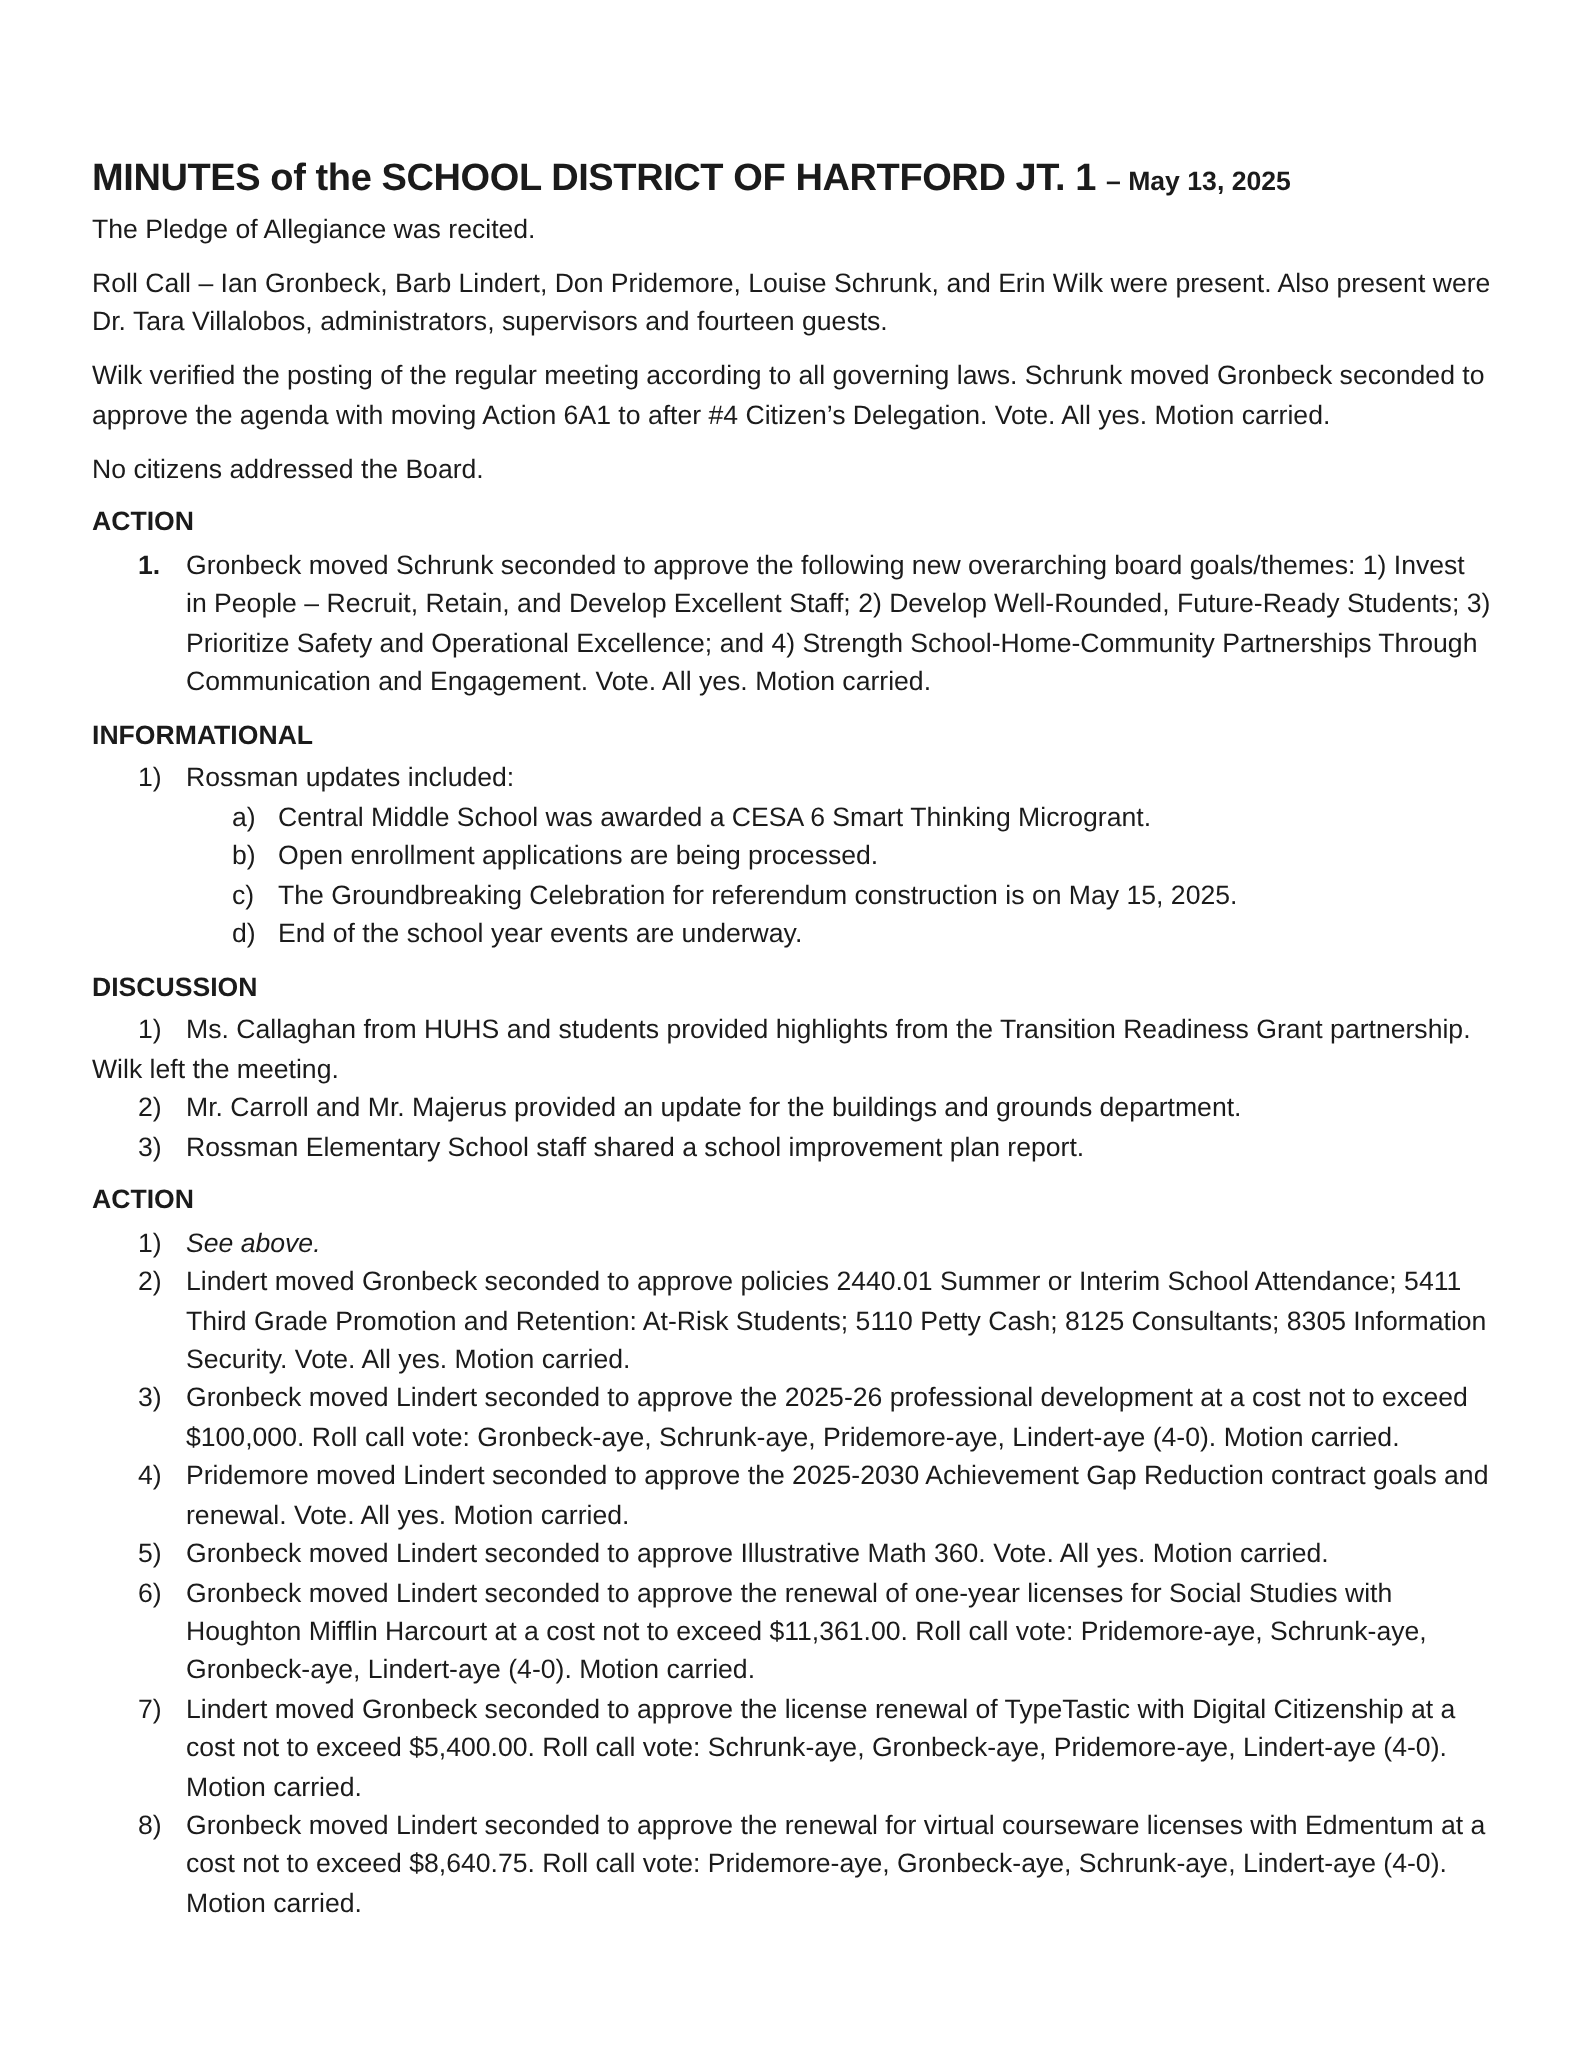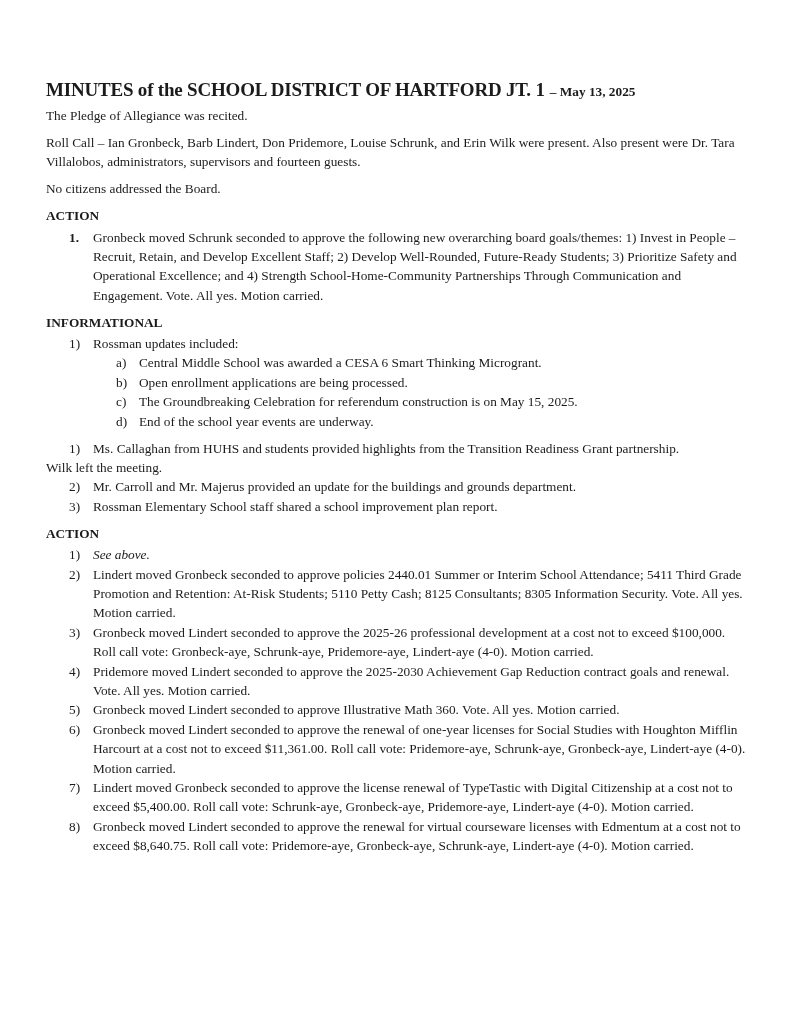--- a/index.html
+++ b/index.html
@@ -7,21 +7,21 @@
     padding: 0;
     background: #ffffff;
   }
   .page {
     position: relative;
     width: 791px;
     height: 1024px;
     box-sizing: border-box;
     background: #ffffff;
     padding: 78px 45px 0 46px;
-    font-family: Liberation Serif, serif;
+    font-family: Liberation Sans, sans-serif;
     font-size: 13.3px;
     line-height: 19.4px;
     color: #1b1b1b;
     overflow: hidden;
     border-radius: 31px;
   }
   .doc-title {
     margin: 0 0 2px 0;
     font-size: 19px;
     line-height: 24px;
@@ -66,20 +66,21 @@
 
 <div class="page">
 
   <h1 class="doc-title"><span>MINUTES of the SCHOOL DISTRICT OF HARTFORD JT. 1</span><span class="title-date">– May 13, 2025</span></h1>
 
 
   <div class="para">The Pledge of Allegiance was recited.</div>
 
   <div class="para">Roll Call – Ian Gronbeck, Barb Lindert, Don Pridemore, Louise Schrunk, and Erin Wilk were present. Also present were Dr. Tara Villalobos, administrators, supervisors and fourteen guests.</div>
 
+  <div class="para">Wilk verified the posting of the regular meeting according to all governing laws. Schrunk moved Gronbeck seconded to approve the agenda with moving Action 6A1 to after #4 Citizen’s Delegation. Vote. All yes. Motion carried.</div>
 
   <div class="para">No citizens addressed the Board.</div>
 
   <div class="heading">ACTION</div>
   <div class="list">
     <div class="li l1">
       <span class="marker bold-marker">1.</span>
       <div class="li-text">Gronbeck moved Schrunk seconded to approve the following new overarching board goals/themes: 1) Invest in People – Recruit, Retain, and Develop Excellent Staff; 2) Develop Well-Rounded, Future-Ready Students; 3) Prioritize Safety and Operational Excellence; and 4) Strength School-Home-Community Partnerships Through Communication and Engagement. Vote. All yes. Motion carried.</div>
     </div>
   </div>
@@ -101,20 +102,21 @@
     <div class="li l2">
       <span class="marker">c)</span>
       <div class="li-text">The Groundbreaking Celebration for referendum construction is on May 15, 2025.</div>
     </div>
     <div class="li l2">
       <span class="marker">d)</span>
       <div class="li-text">End of the school year events are underway.</div>
     </div>
   </div>
 
+  <div class="heading">DISCUSSION</div>
   <div class="list">
     <div class="li l1">
       <span class="marker">1)</span>
       <div class="li-text">Ms. Callaghan from HUHS and students provided highlights from the Transition Readiness Grant partnership.</div>
     </div>
     <div class="interjection">Wilk left the meeting.</div>
     <div class="li l1">
       <span class="marker">2)</span>
       <div class="li-text">Mr. Carroll and Mr. Majerus provided an update for the buildings and grounds department.</div>
     </div>

